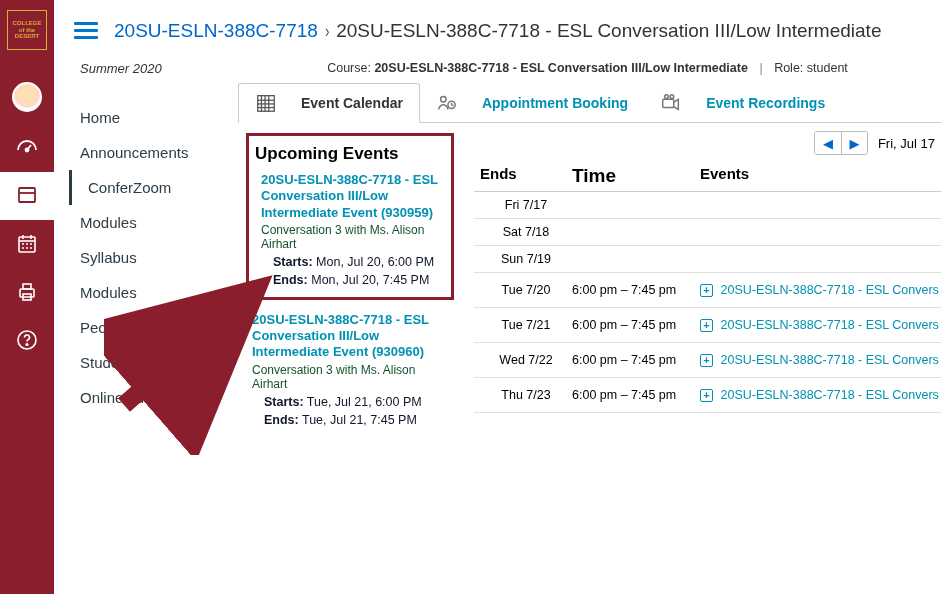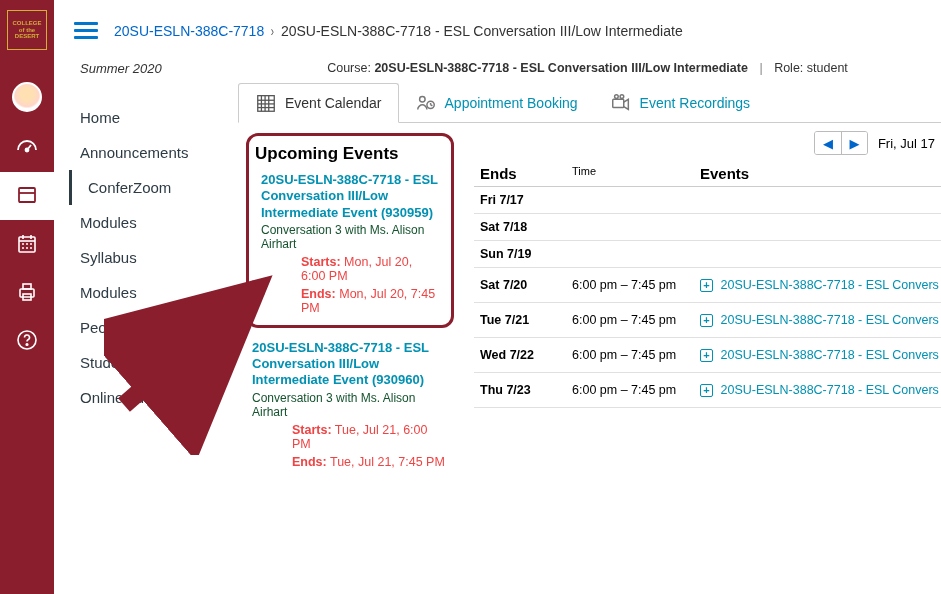--- a/index.html
+++ b/index.html
@@ -43,21 +43,21 @@
   .rail-item svg { width: 24px; height: 24px; }
 
   
   .main { flex: 1; display: flex; flex-direction: column; min-width: 0; }
 
   
   .header {
     display: flex;
     align-items: center;
     padding: 18px 20px 14px;
-    font-size: 14px;
+    font-size: 19px;
   }
   .hamburger {
     width: 24px;
     margin-right: 16px;
     cursor: pointer;
     color: #2d3b45;
   }
   .hamburger div { height: 3px; background: #0077cc; margin: 4px 0; border-radius: 1px; }
   .bc-course { color: #0066cc; font-weight: 400; }
   .bc-sep { color: #555; margin: 0 6px; transform: scaleX(0.7); display: inline-block; }
@@ -113,24 +113,24 @@
   .course-role .sep { color: #888; margin: 0 8px; }
 
   .tabs {
     display: flex;
     border-bottom: 1px solid #ccc;
     margin-left: 4px;
   }
   .tab {
     display: flex;
     align-items: center;
-    gap: 8px;
+    gap: 24px;
     padding: 8px 16px;
     font-size: 14px;
-    font-weight: normal;
+    font-weight: bold;
     cursor: pointer;
     color: #0091b3;
   }
   .tab.active {
     border: 1px solid #ccc;
     border-bottom: 1px solid #fff;
     margin-bottom: -1px;
     border-radius: 3px 3px 0 0;
     color: #333;
     background: #fff;
@@ -140,33 +140,33 @@
   .cal-body { display: flex; flex: 1; min-height: 0; }
 
   
   .upcoming {
     width: 232px;
     padding: 10px 12px;
     position: relative;
   }
   .upcoming-box {
     border: 3px solid #8b1e2d;
-    border-radius: 12px;
+    border-radius: 0;
     padding: 8px 6px 10px;
     margin-bottom: 12px;
   }
   .upcoming h3 { font-size: 17px; font-weight: bold; margin-bottom: 6px; }
   .ev-title {
     color: #0091b3;
     font-weight: bold;
     font-size: 13px;
     line-height: 1.25;
   }
   .ev-sub { font-size: 12px; color: #14532d; margin-top: 2px; }
-  .ev-time { font-size: 12.5px; color: #ef4444; margin-top: 4px; padding-left: 12px; margin-left: 28px; }
+  .ev-time { font-size: 12.5px; color: #0f172a; margin-top: 4px; padding-left: 12px; }
   .ev-time b { font-weight: bold; }
   .ev-block { margin-top: 8px; padding: 0 6px; }
 
   
   .arrow-svg {
     position: absolute;
     top: 152px;
     left: -130px;
     pointer-events: none;
   }
@@ -200,32 +200,32 @@
     background: #fff;
   }
   .nav-btn + .nav-btn { border-left: 1px solid #bbb; }
 
   .wk-head {
     display: flex;
     border-bottom: 1px solid #ccc;
     padding-bottom: 4px;
   }
   .col-date { width: 92px; font-weight: bold; font-size: 15px; }
-  .col-time { width: 128px; font-weight: normal; font-size: 11px; }
+  .col-time { width: 128px; font-weight: bold; font-size: 19px; }
   .col-events { flex: 1; font-weight: bold; font-size: 15px; }
 
   .wk-row {
     display: flex;
     padding: 6px 0 6px;
     border-bottom: 1px solid #e0e0e0;
     font-size: 12.5px;
     align-items: baseline;
   }
   .wk-row.spacer { padding: 10px 0 10px; }
-  .wk-date { width: 92px; font-weight: bold; }
+  .wk-date { width: 92px; font-weight: normal; text-align: center; }
   .wk-time { width: 128px; }
   .wk-ev { flex: 1; white-space: nowrap; overflow: hidden; }
   .wk-ev a { color: #0091b3; text-decoration: none; }
   .plus {
     display: inline-flex;
     width: 13px; height: 13px;
     border: 1px solid #0091b3;
     color: #0091b3;
     font-size: 11px;
     line-height: 11px;
@@ -436,21 +436,21 @@
             <div class="wk-time"></div>
             <div class="wk-ev"></div>
           </div>
           <div class="wk-row" style="padding-left:6px">
             <div class="wk-date">Sun 7/19</div>
             <div class="wk-time"></div>
             <div class="wk-ev"></div>
           </div>
 
           <div class="wk-row spacer" style="padding-left:6px">
-            <div class="wk-date">Sat 7/20</div>
+            <div class="wk-date">Tue 7/20</div>
             <div class="wk-time">6:00 pm – 7:45 pm</div>
             <div class="wk-ev">
               <span class="plus">+</span>
               <a>20SU-ESLN-388C-7718 - ESL Convers</a>
             </div>
           </div>
           <div class="wk-row spacer" style="padding-left:6px">
             <div class="wk-date">Tue 7/21</div>
             <div class="wk-time">6:00 pm – 7:45 pm</div>
             <div class="wk-ev">

